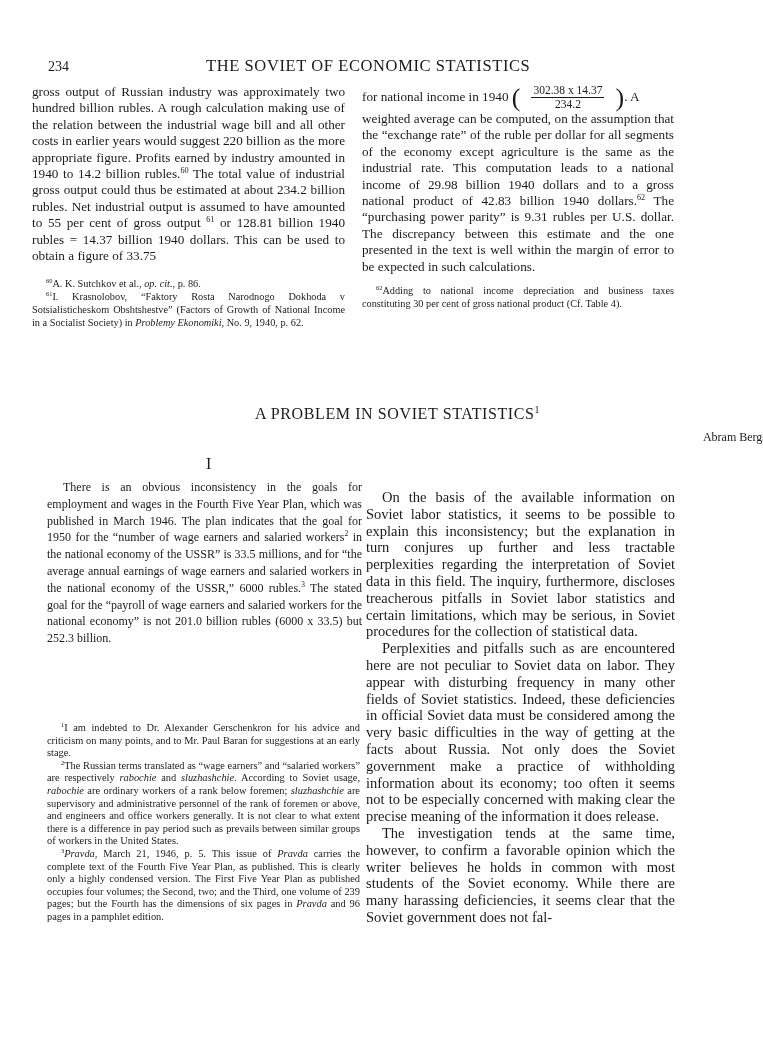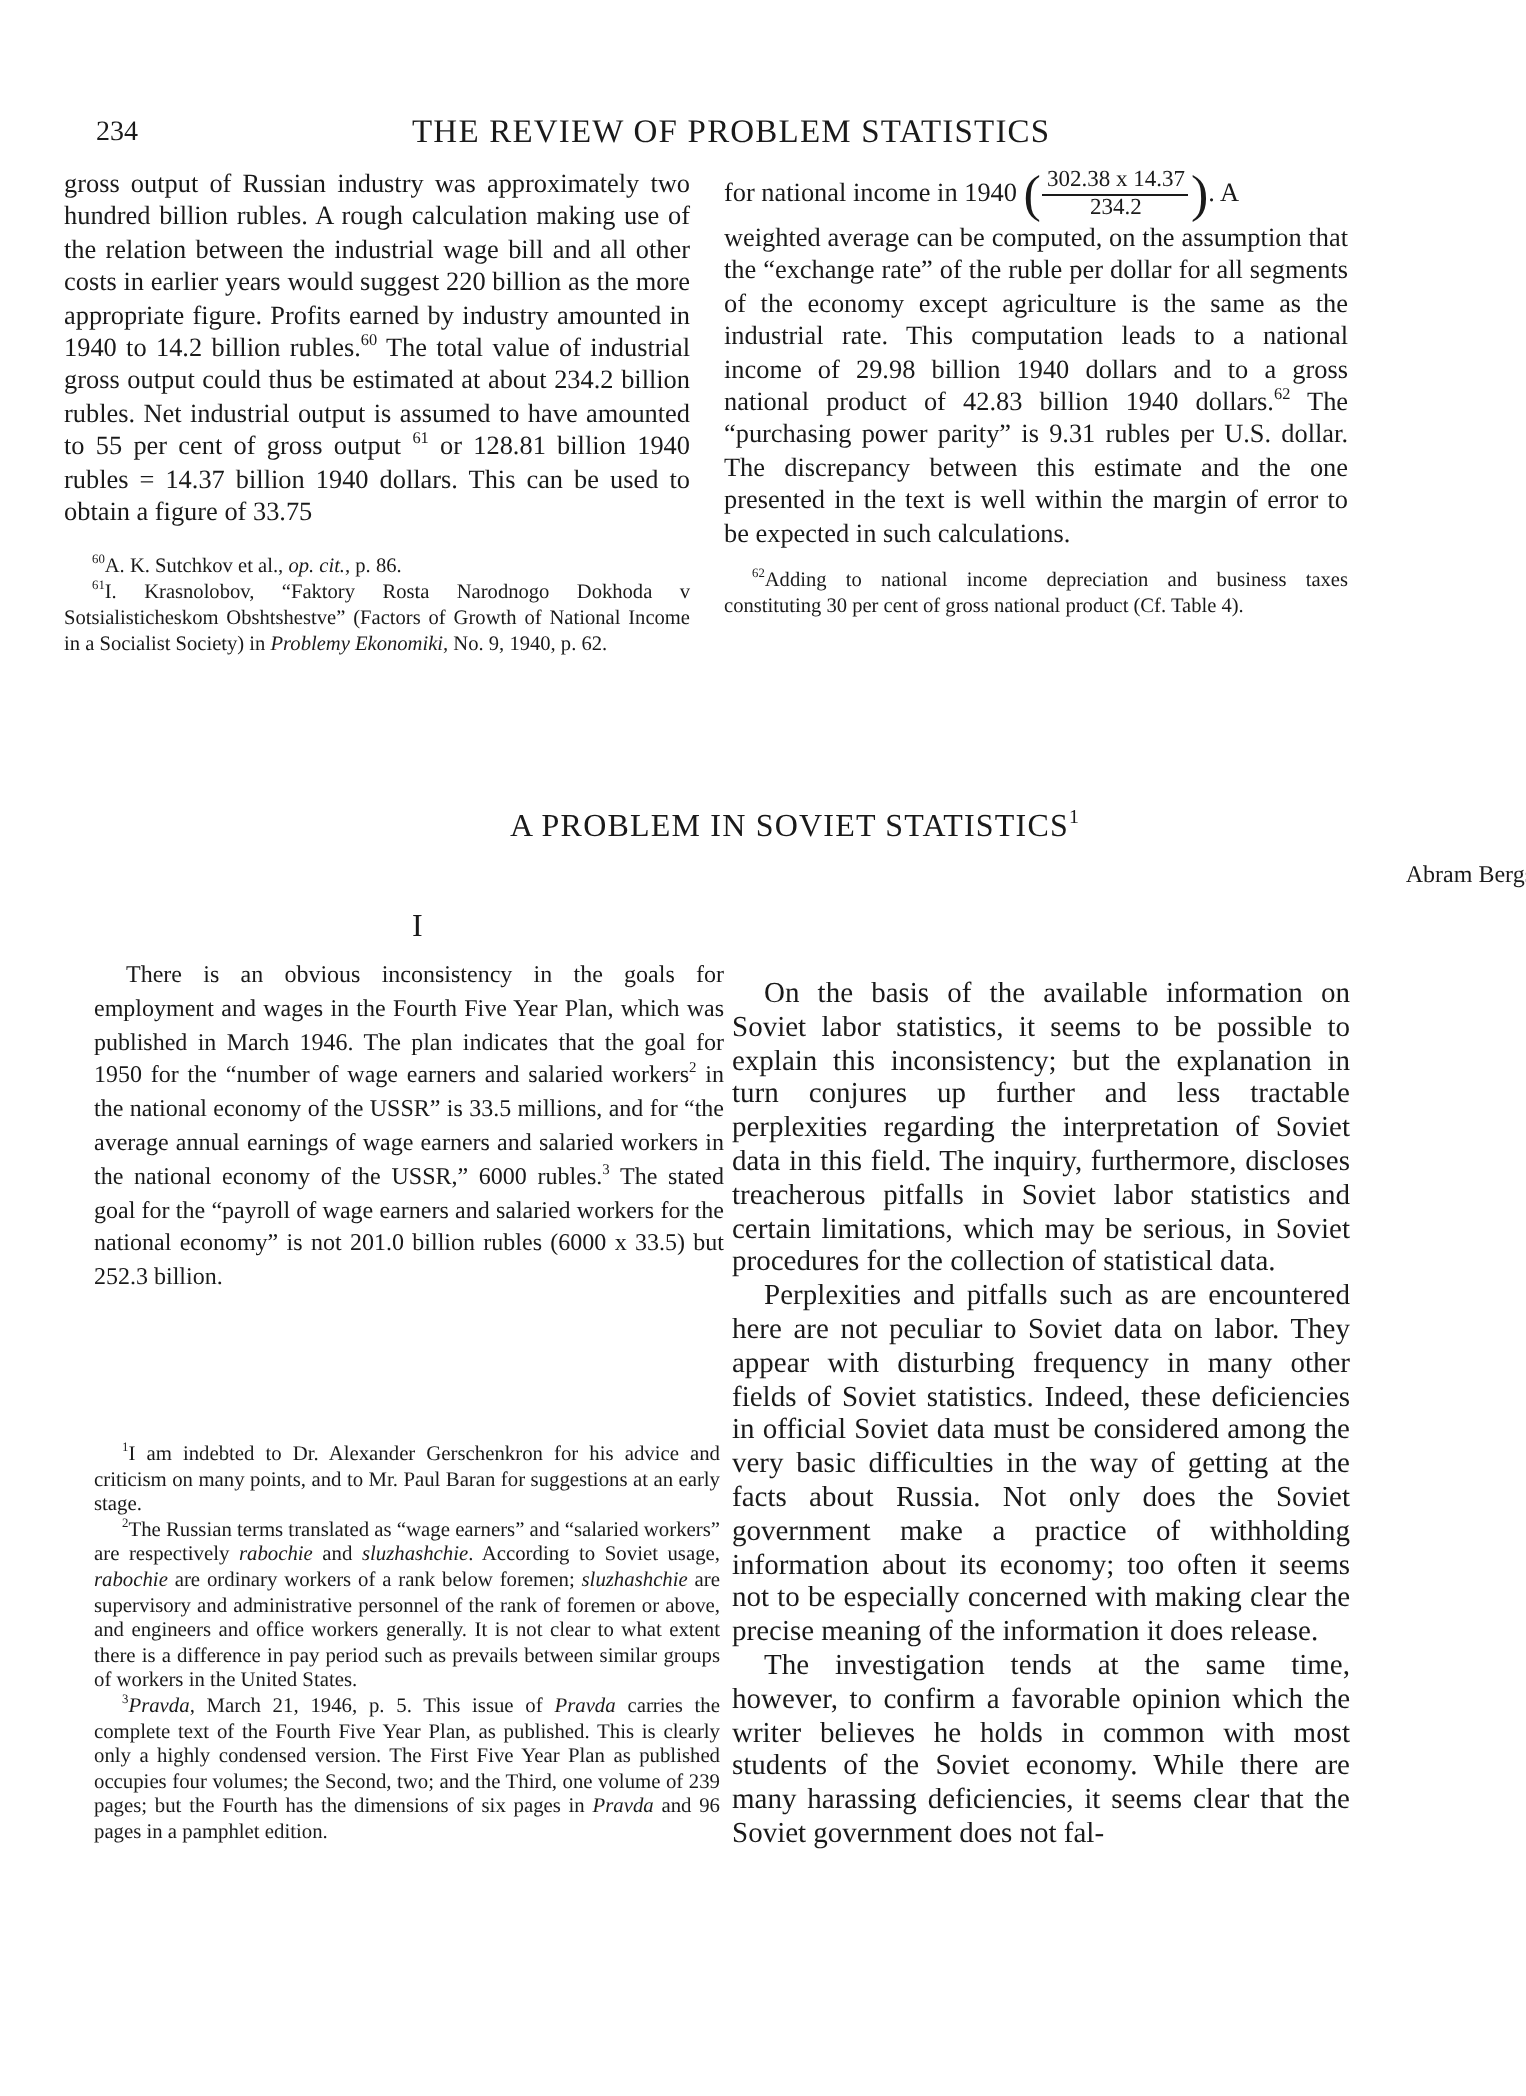--- a/index.html
+++ b/index.html
@@ -8,40 +8,40 @@
   .abs { position:absolute;margin-left:16px; }
   .page-number { left:32px; top:59px; font-size:14px; }
   .running-head { left:190px; top:56px; font-size:16.5px; letter-spacing:0.6px; }
   .col { position:absolute; text-align:justify; }
   .col p { margin:0; }
   .top-left { left:32px; top:84px; width:313px; font-size:13.2px; line-height:16.4px; }
   .top-right { left:362px; top:84px; width:312px; font-size:13.2px; line-height:16.4px; }
   .fn-small { font-size:10.3px; line-height:12.7px; }
   .fn-small p { text-indent:14px; }
   sup { font-size:0.62em; line-height:0; vertical-align:super; }
-  .frac { display:inline-block; vertical-align:middle; text-align:center; font-size:11.5px; line-height:13px; margin:0 1px; }
+  .frac { display:inline-block; vertical-align:middle; text-align:center; font-size:11.5px; line-height:13px; margin:0 11px; }
   .frac .num { display:block; border-bottom:1px solid #1a1a1a; padding:0 2px; }
   .frac .den { display:block; }
   .paren { font-size:26px; vertical-align:middle; line-height:16px; }
   .formula-line { margin:6px 0 6px 0; text-align:justify; }
   .article-title { left:0; width:763px; text-align:center; top:405px; font-size:16px; letter-spacing:0.6px; }
   .author { left:0; width:763px; text-align:right; top:430px; font-size:12px; }
   .section-heading { left:190px; top:455px; font-size:16px; }
   .body-left { left:47px; top:479px; width:315px; font-size:12px; line-height:16.8px; }
   .body-right { left:366px; top:451px; width:309px; font-size:14.5px; line-height:16.8px;margin-top:38px; }
   .indent { text-indent:16px; }
   .fn-left { left:47px; top:722px; width:313px; font-size:10.4px; line-height:12.6px; }
   .fn-left p { text-indent:14px; margin:0; }
   i { }
 </style>
 </head>
 <body>
 
 <div class="abs page-number">234</div>
-<div class="abs running-head">THE REVIEW OF PROBLEM STATISTICS</div>
+<div class="abs running-head">THE SOVIET OF ECONOMIC STATISTICS</div>
 
 <div class="col top-left">
   <p><span>gross output of Russian industry was approximately two hundred billion rubles. A rough calculation making use of the relation between the industrial wage bill and all other costs in earlier years would suggest 220 billion as the more appropriate figure. Profits earned by industry amounted in 1940 to 14.2 billion rubles.</span><sup>60</sup><span> The total value of industrial gross output could thus be estimated at about 234.2 billion rubles. Net industrial output is assumed to have amounted to 55 per cent of gross output </span><sup>61</sup><span> or 128.81 billion 1940 rubles = 14.37 billion 1940 dollars. This can be used to obtain a figure of 33.75</span></p>
   <div class="fn-small" style="margin-top:14px;">
     <p><sup>60</sup><span>A. K. Sutchkov et al., </span><i>op. cit.</i><span>, p. 86.</span></p>
     <p><sup>61</sup><span>I. Krasnolobov, “Faktory Rosta Narodnogo Dokhoda v Sotsialisticheskom Obshtshestve” (Factors of Growth of National Income in a Socialist Society) in </span><i>Problemy Ekonomiki</i><span>, No. 9, 1940, p. 62.</span></p>
   </div>
 </div>
 
 <div class="col top-right">

